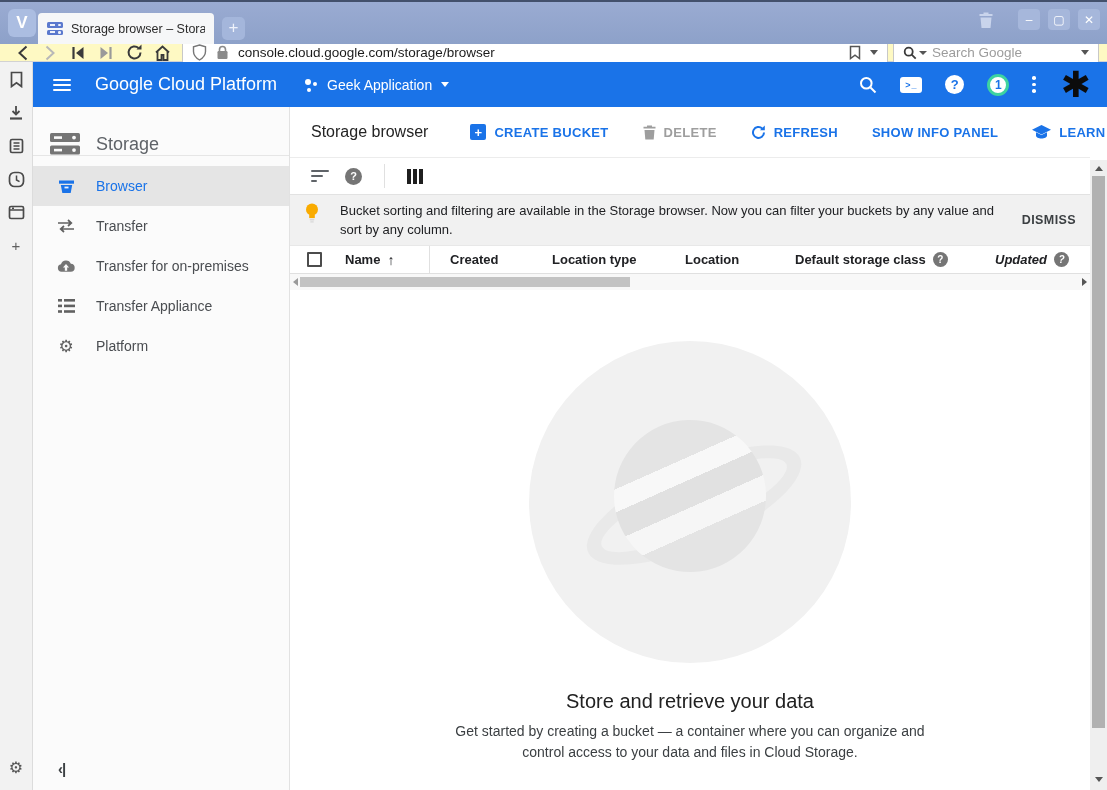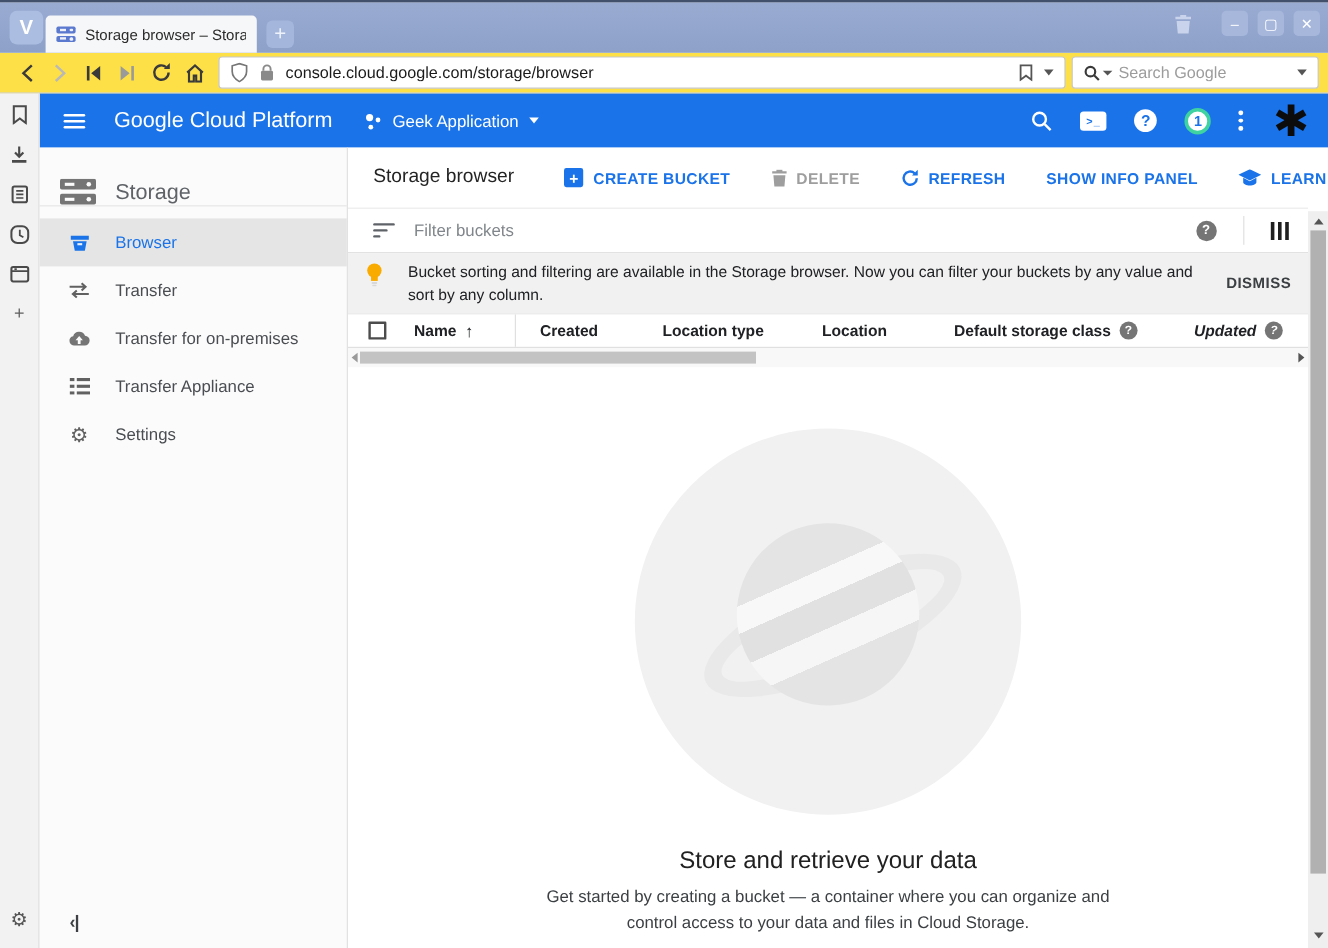--- a/index.html
+++ b/index.html
@@ -14,21 +14,21 @@
 .fav { width:16px; height:13px; flex:none; display:flex; flex-direction:column; justify-content:space-between; }
 .fav .bar { height:5.5px; border-radius:1.5px; background:#5b79ce; position:relative; }
 .fav .bar i { position:absolute; left:2.5px; top:1.8px; width:5px; height:2px; background:#eef1fa; }
 .fav .bar b { position:absolute; right:2.5px; top:1.5px; width:2.5px; height:2.5px; border-radius:50%; background:#eef1fa; }
 .newtab { position:absolute; left:222px; top:15px; width:23px; height:23px; background:#a4b6db; border-radius:5px; color:#eef2fb; font-size:17px; line-height:21px; text-align:center; }
 .titlebar-right { position:absolute; right:7px; top:7px; display:flex; align-items:center; }
 .tb-trash { margin-right:16px; display:flex; }
 .winctl { width:22px; height:21px; border-radius:4px; background:#a6b7db; color:#fff; font-size:12px; display:flex; align-items:center; justify-content:center; margin-left:8px; }
 
 
-.addressbar { height:34px; background:#fde047; border-bottom:1px solid #d2d2d2; display:flex; align-items:center; padding:0 8px; flex:none; }
+.addressbar { height:18px; background:#fef9c3; border-bottom:1px solid #d2d2d2; display:flex; align-items:center; padding:0 8px; flex:none; }
 .nav-ic { width:28px; height:26px; display:flex; align-items:center; justify-content:center; flex:none; }
 .urlfield { flex:1; height:27px; background:#fff; border:1px solid #c8c8c8; border-radius:3px; display:flex; align-items:center; padding:0 9px; gap:9px; margin:0 5px 0 6px; }
 .url-text { font-size:13.5px; color:#1b1b1b; flex:1; white-space:nowrap; overflow:hidden; }
 .searchfield { width:206px; height:27px; background:#fff; border:1px solid #c8c8c8; border-radius:3px; display:flex; align-items:center; padding:0 9px; gap:5px; flex:none; }
 .searchfield input, .filter-row input { border:none; outline:none; background:transparent; font-family:"Liberation Sans",sans-serif; }
 .searchfield input { flex:1; min-width:0; font-size:13.5px; color:#333; }
 .searchfield input::placeholder { color:#9c9c9c; }
 .caret { width:0; height:0; border-left:4px solid transparent; border-right:4px solid transparent; border-top:5px solid #555; flex:none; }
 
 
@@ -359,21 +359,21 @@
                       <rect x="6" y="5.6" width="11" height="2.6"></rect>
                       <rect x="0" y="11.2" width="4" height="2.6"></rect>
                       <rect x="6" y="11.2" width="11" height="2.6"></rect>
                     </g>
                   </svg>
                 </span>
               <span>Transfer Appliance</span>
             </div>
             <div class="sb-item">
               <span class="ic" style="color:#616161;font-size:17px;">⚙</span>
-              <span>Settings</span>
+              <span>Platform</span>
             </div>
           </div>
           <span class="sb-collapse">‹|</span>
         </div>
 
         <div class="main">
           <div class="main-inner">
             <div class="pg-toolbar">
               <span class="pg-title">Storage browser</span>
               <div class="tb-buttons">
@@ -406,21 +406,20 @@
                 </span>
               </div>
             </div>
 
             <div class="filter-row">
               <span class="filter-ic">
                 <i style="width:18px;"></i>
                   <i style="width:12px;"></i>
                   <i style="width:6px;"></i>
               </span>
-              <input placeholder="Filter buckets" style="">
               <span class="qmark">?</span>
               <span class="vdiv"></span>
               <span class="cols-ic">
                   <i></i>
                   <i></i>
                   <i></i>
                 </span>
             </div>
 
             <div class="notice">

